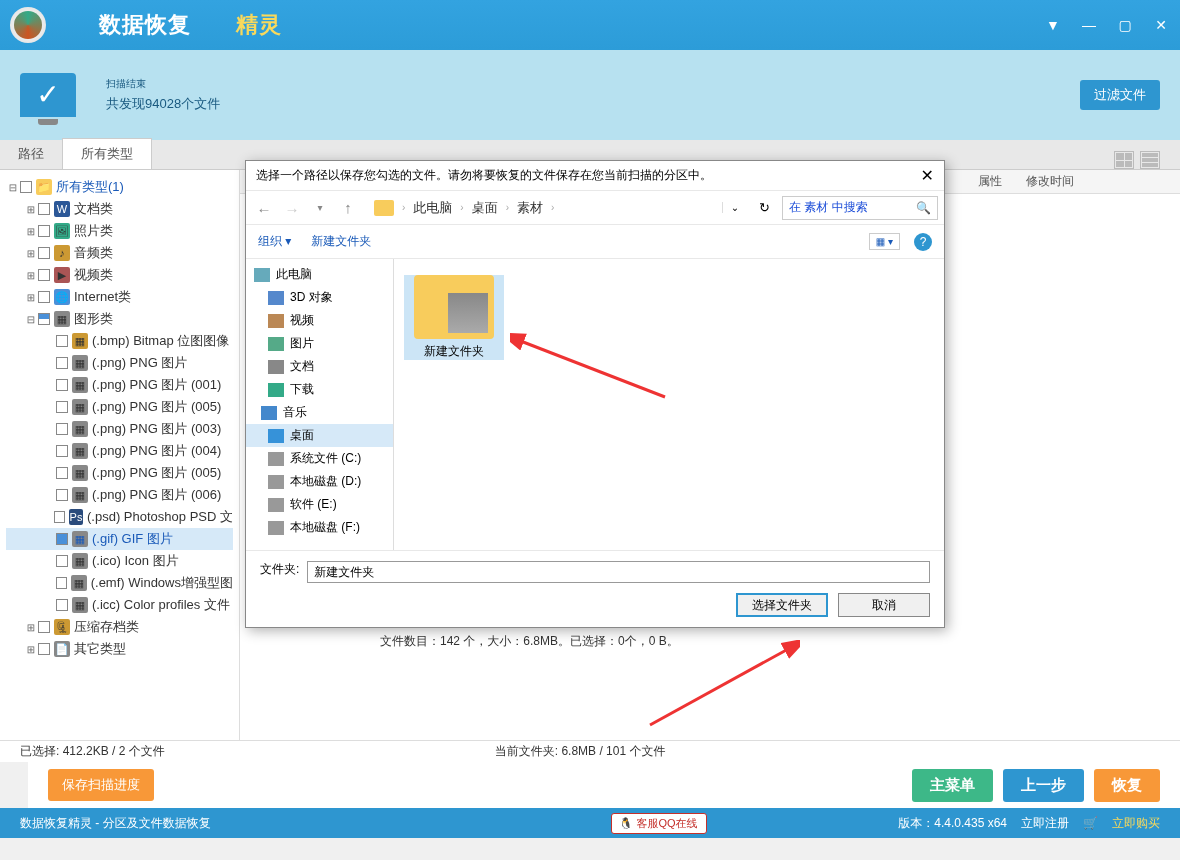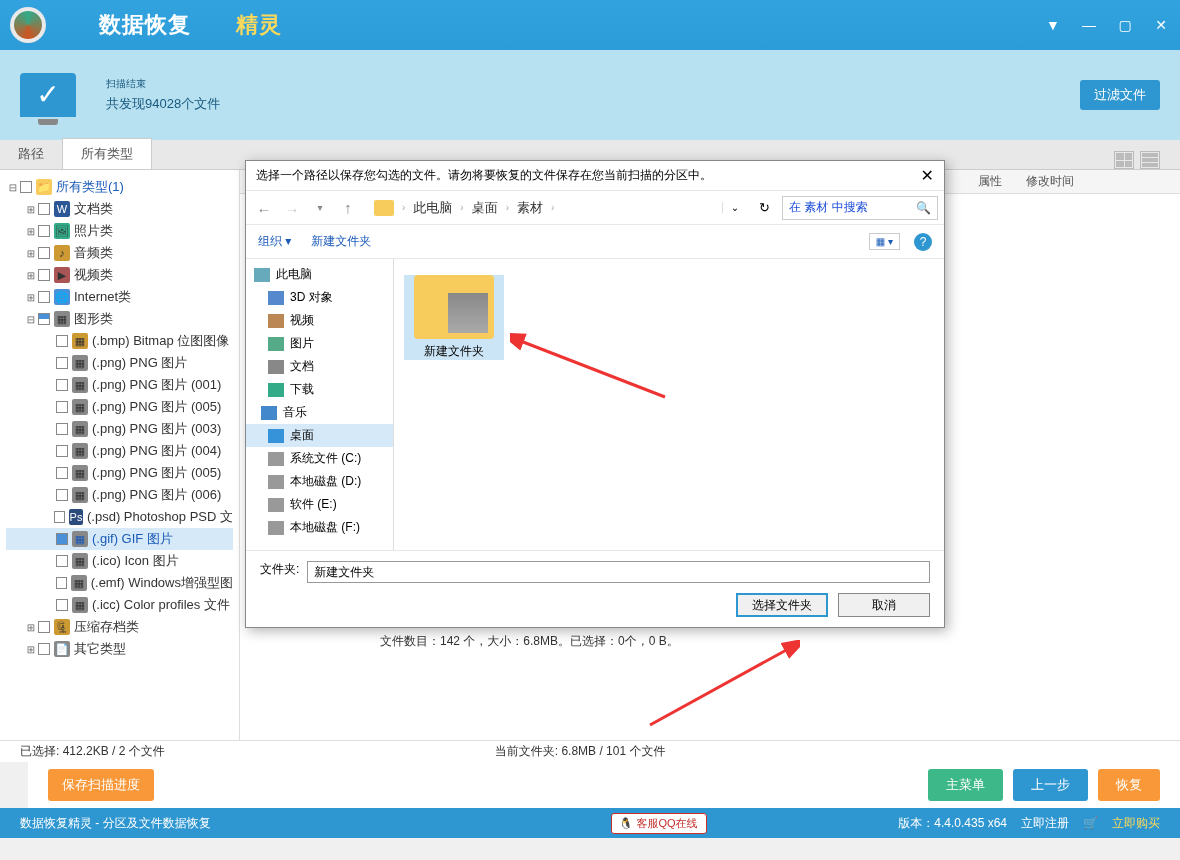--- a/index.html
+++ b/index.html
@@ -56,21 +56,21 @@
 .info-text { font-size: 12px; color: #333; line-height: 1.5; position: absolute; left: 140px; top: 438px; }
 
 
 .status-row { height: 22px; background: #fff; border-top: 1px solid #ddd; display: flex; align-items: center; font-size: 12px; color: #333; padding: 0 20px; }
 .status-mid { margin-left: 330px; }
 
 
 .bottom-bar { height: 46px; background: #fff; display: flex; align-items: center; padding: 0 20px; margin-left: 28px; }
 .save-progress { background: #f89838; color: #fff; border: none; padding: 7px 14px; border-radius: 3px; font-size: 13px; cursor: pointer; }
 .nav-btns { margin-left: auto; display: flex; gap: 10px; }
-.nav-btn { padding: 7px 18px; border: none; border-radius: 3px; font-size: 13px; cursor: pointer; color: #fff; }
+.nav-btn { padding: 7px 18px; border: none; border-radius: 3px; font-size: 15px; cursor: pointer; color: #fff; font-weight: bold; }
 .nav-btn.green { background: #3db888; }
 .nav-btn.blue { background: #2e96d0; }
 .nav-btn.orange { background: #f89838; }
 
 
 .footer { height: 30px; background: #2e96d0; color: #fff; display: flex; align-items: center; font-size: 12px; padding: 0 20px; }
 .qq-btn { background: #fff; color: #c4302b; border: 1px solid #c4302b; padding: 2px 8px; border-radius: 3px; margin-left: 400px; font-size: 11px; }
 .footer-right { margin-left: auto; display: flex; align-items: center; gap: 14px; }
 .cart-icon { color: #f8d95c; }
 .buy-link { color: #f8d95c; }

